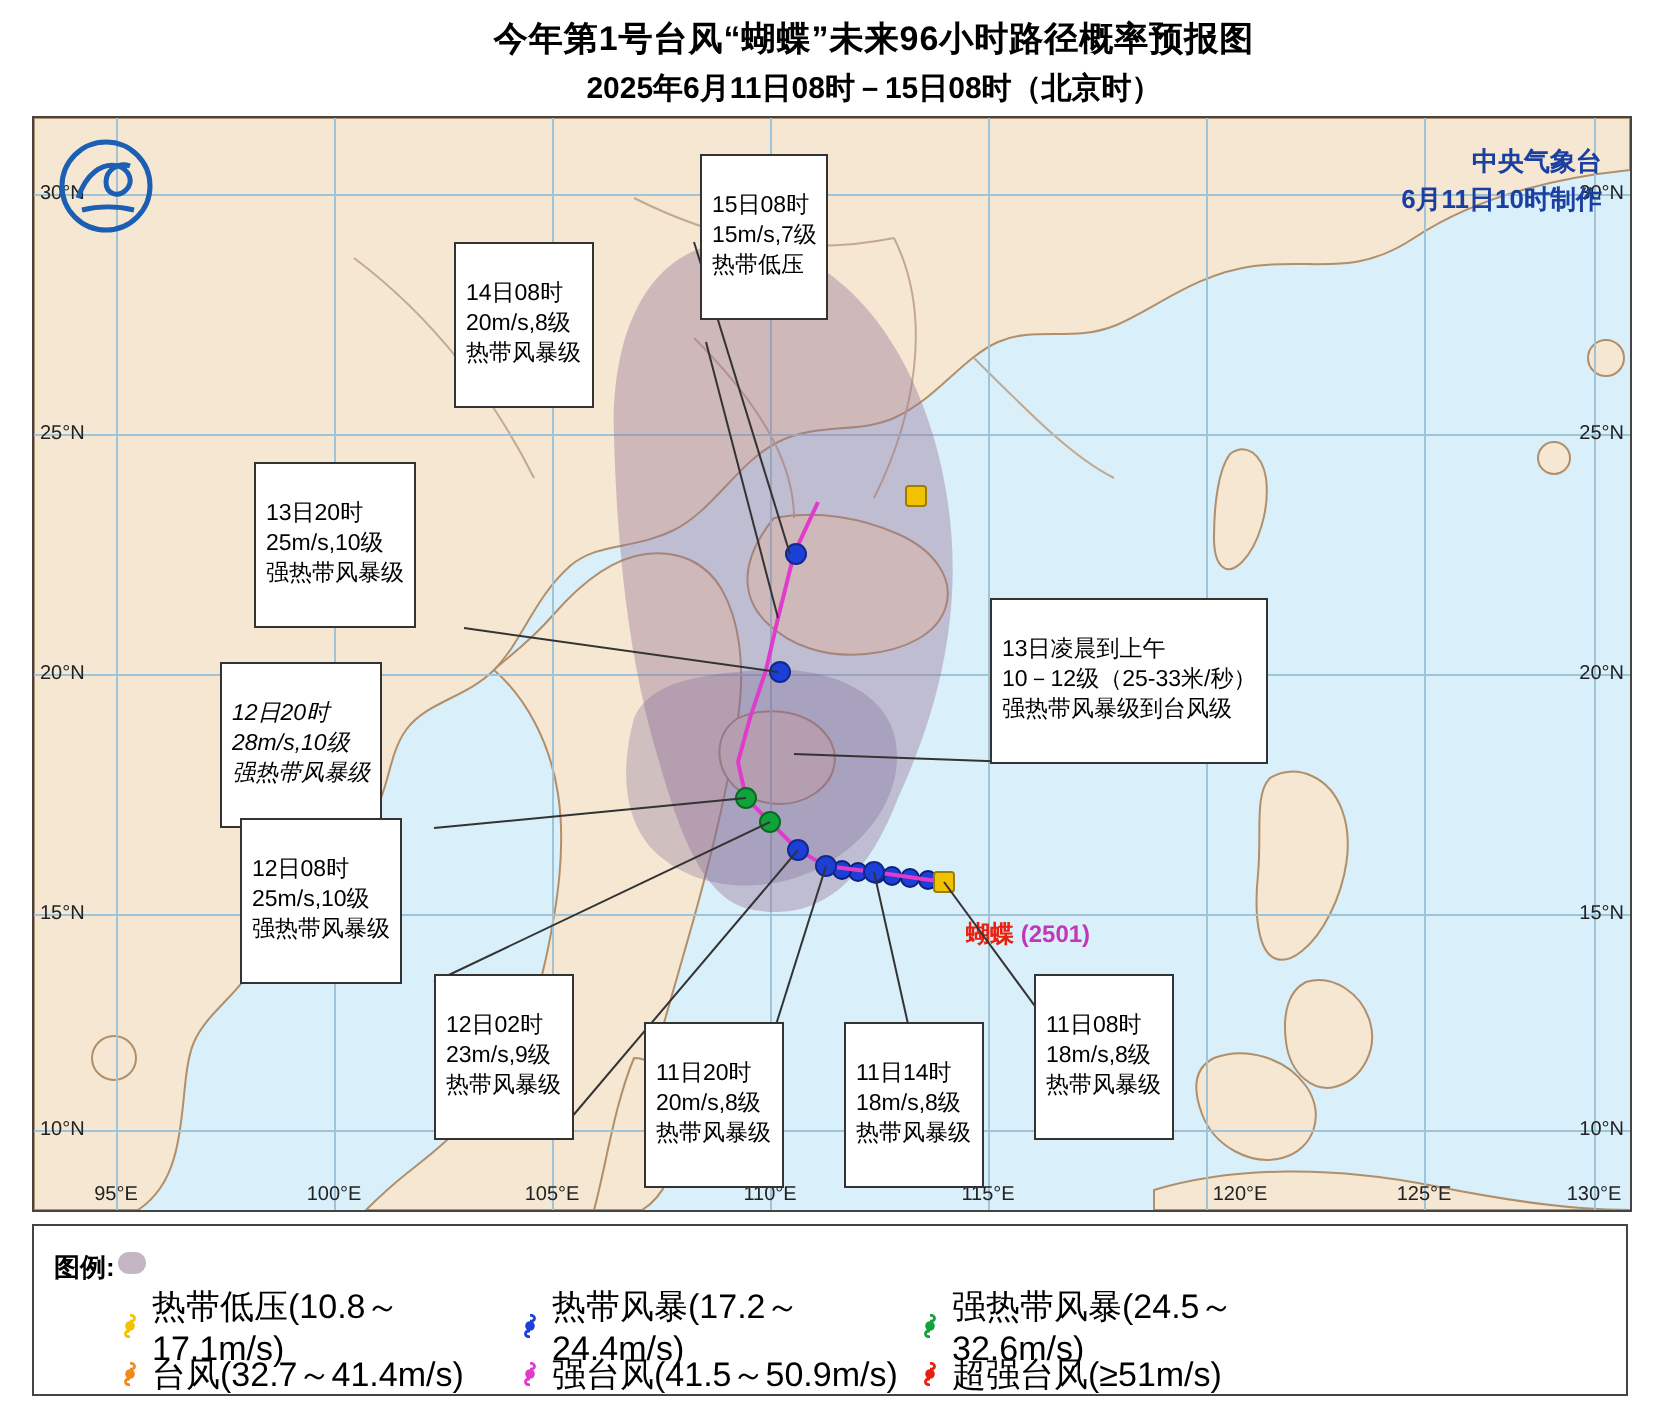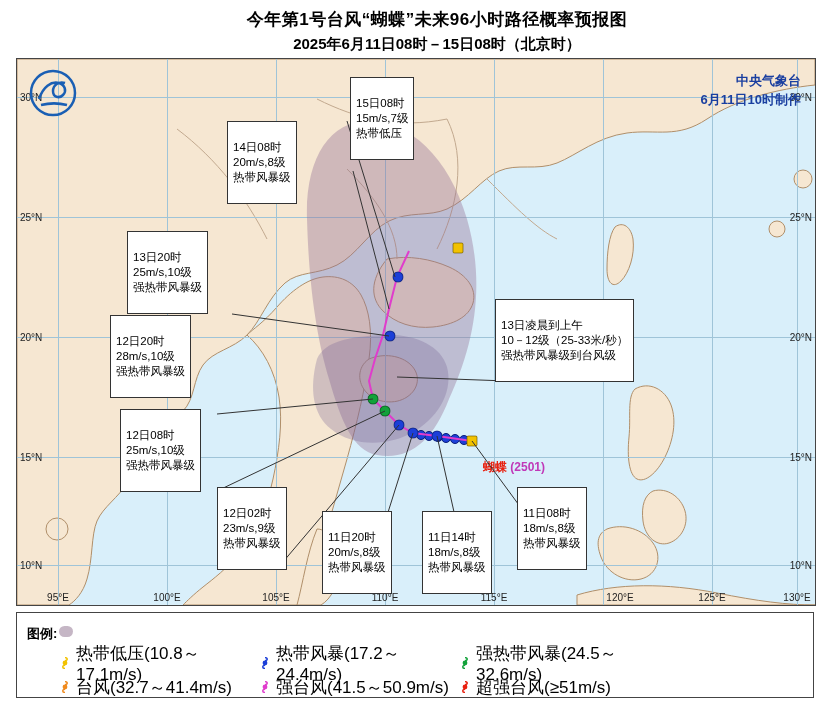--- a/index.html
+++ b/index.html
@@ -280,21 +280,21 @@
   <div class="callout" style="left:210px;top:62px;">
     <div>14日08时</div>
     <div>20m/s,8级</div>
     <div>热带风暴级</div>
   </div>
   <div class="callout" style="left:110px;top:172px;">
     <div>13日20时</div>
     <div>25m/s,10级</div>
     <div>强热带风暴级</div>
   </div>
-  <div class="callout" style="left:93px;top:256px;">
+  <div class="callout" style="left:93px;top:272px;font-style:italic;">
     <div>12日20时</div>
     <div>28m/s,10级</div>
     <div>强热带风暴级</div>
   </div>
   <div class="callout" style="left:103px;top:350px;">
     <div>12日08时</div>
     <div>25m/s,10级</div>
     <div>强热带风暴级</div>
   </div>
   <div class="callout" style="left:200px;top:428px;">

